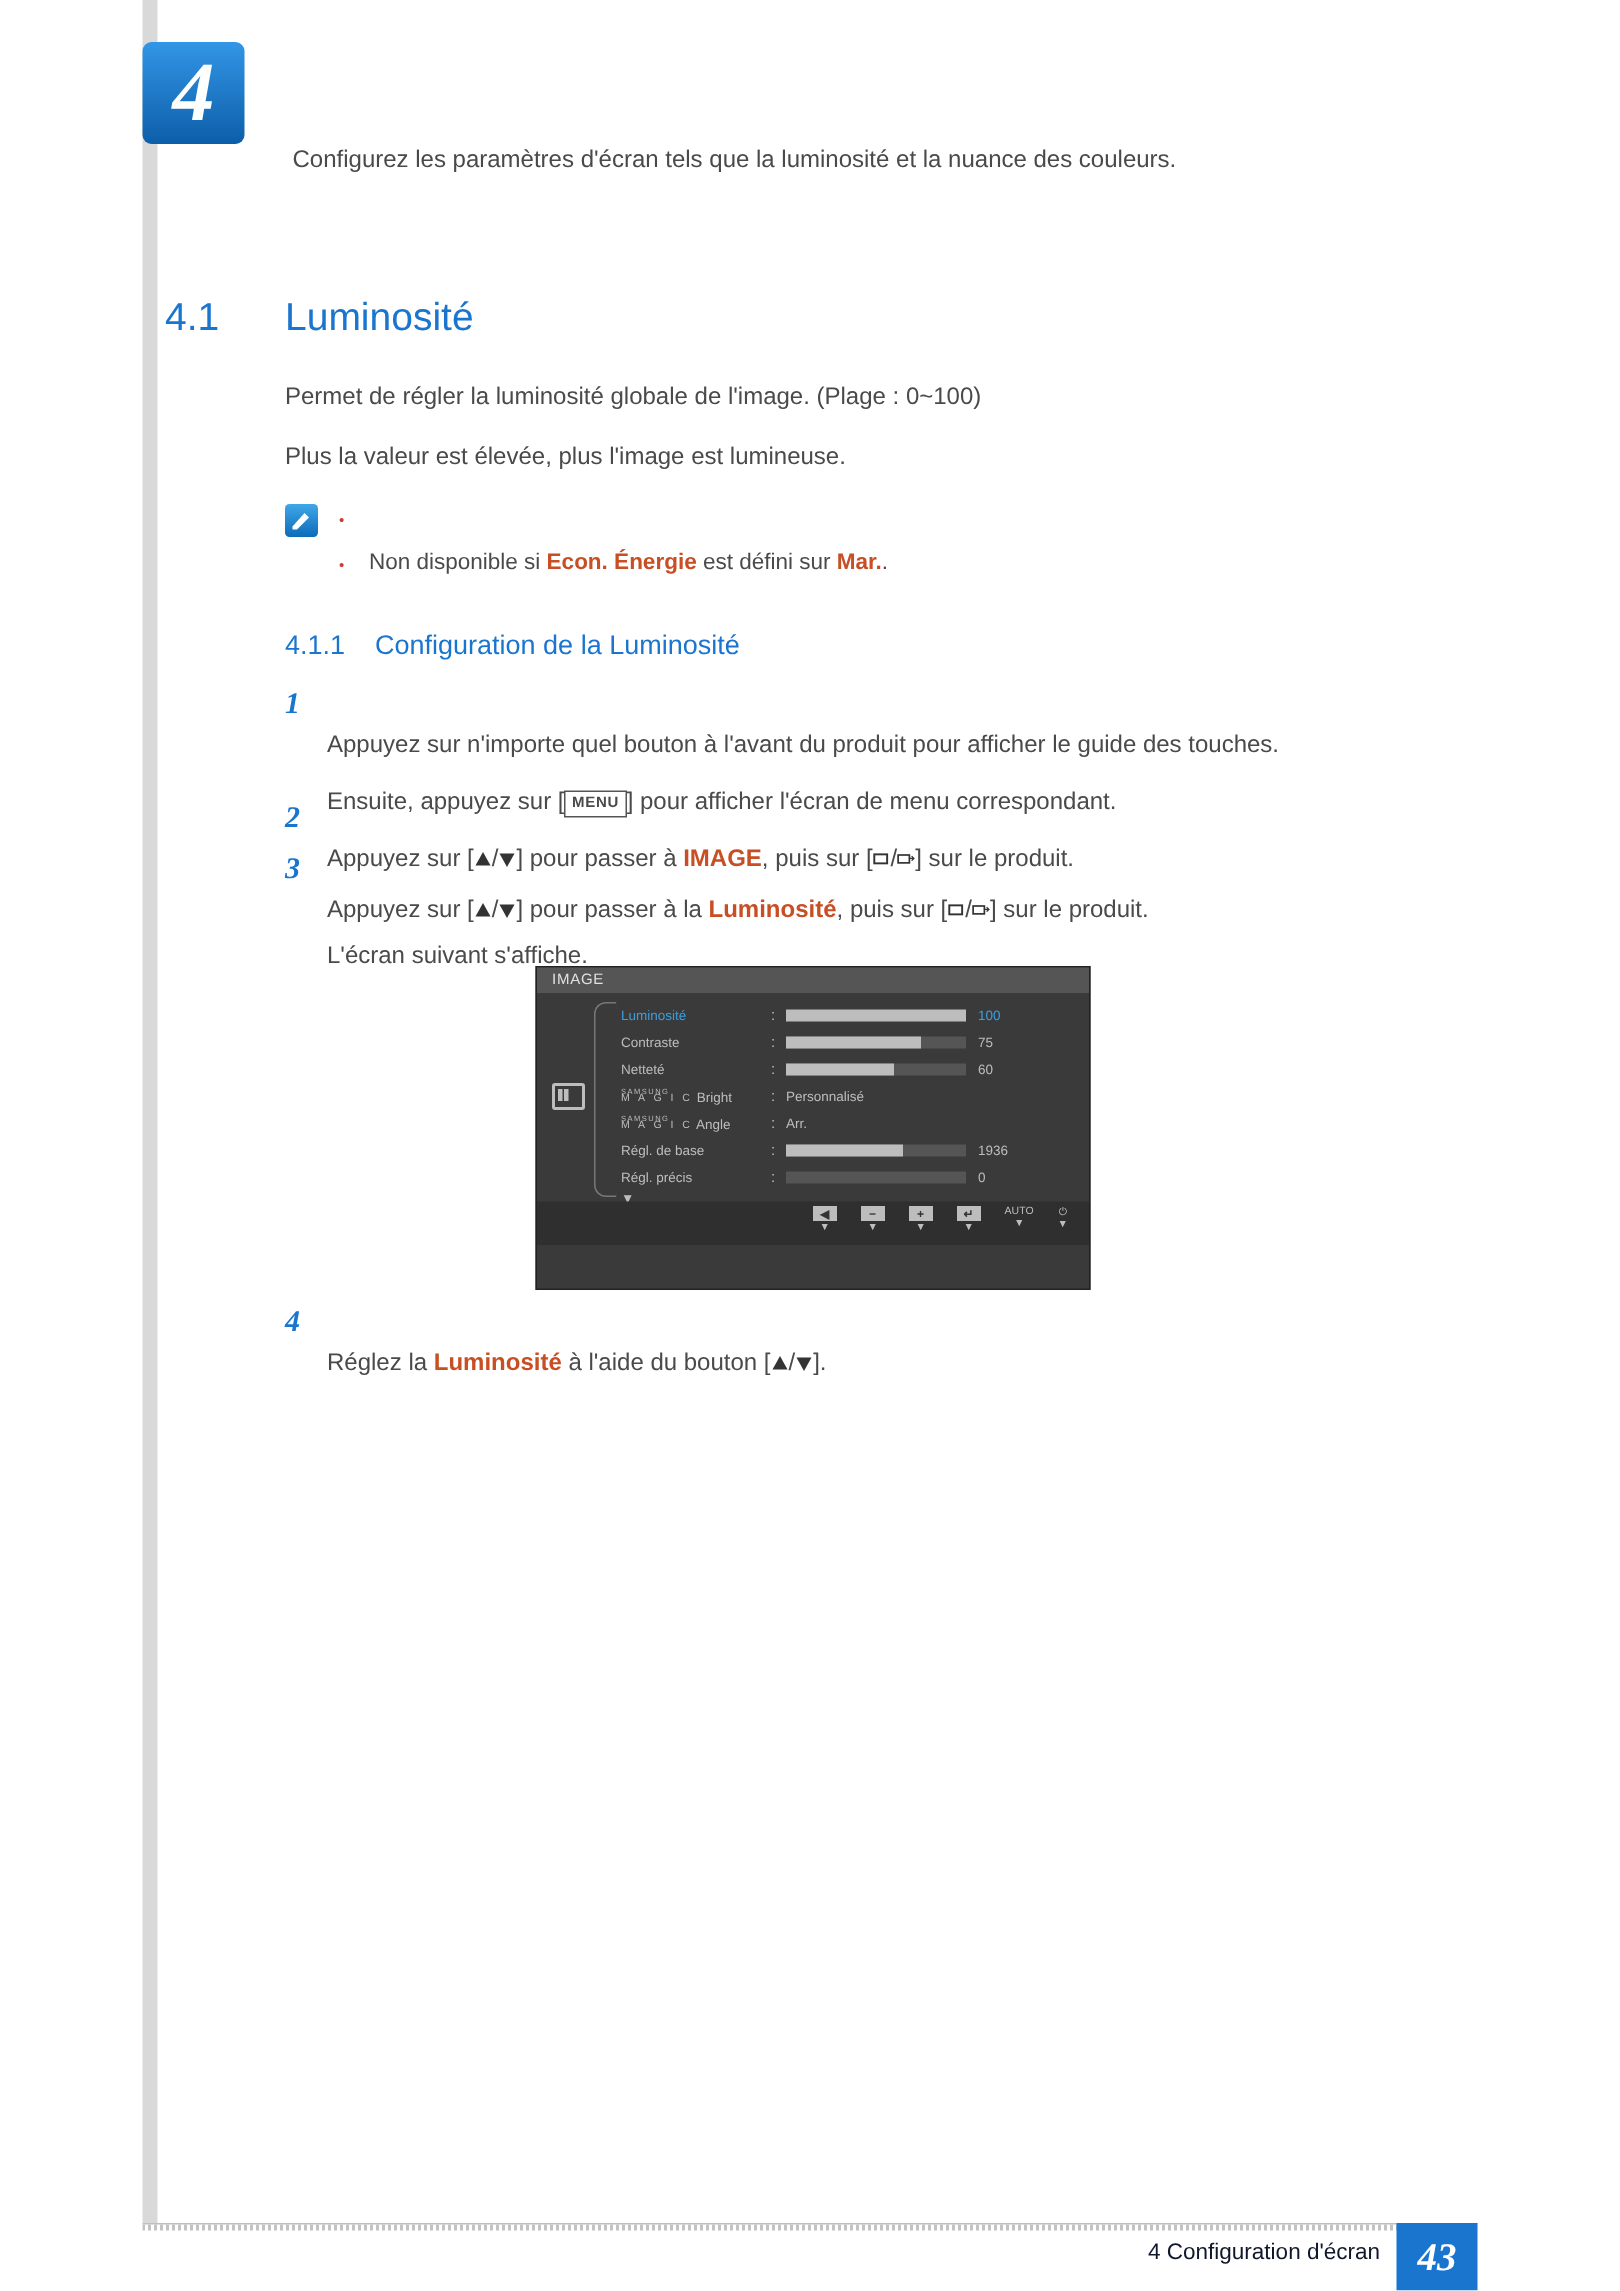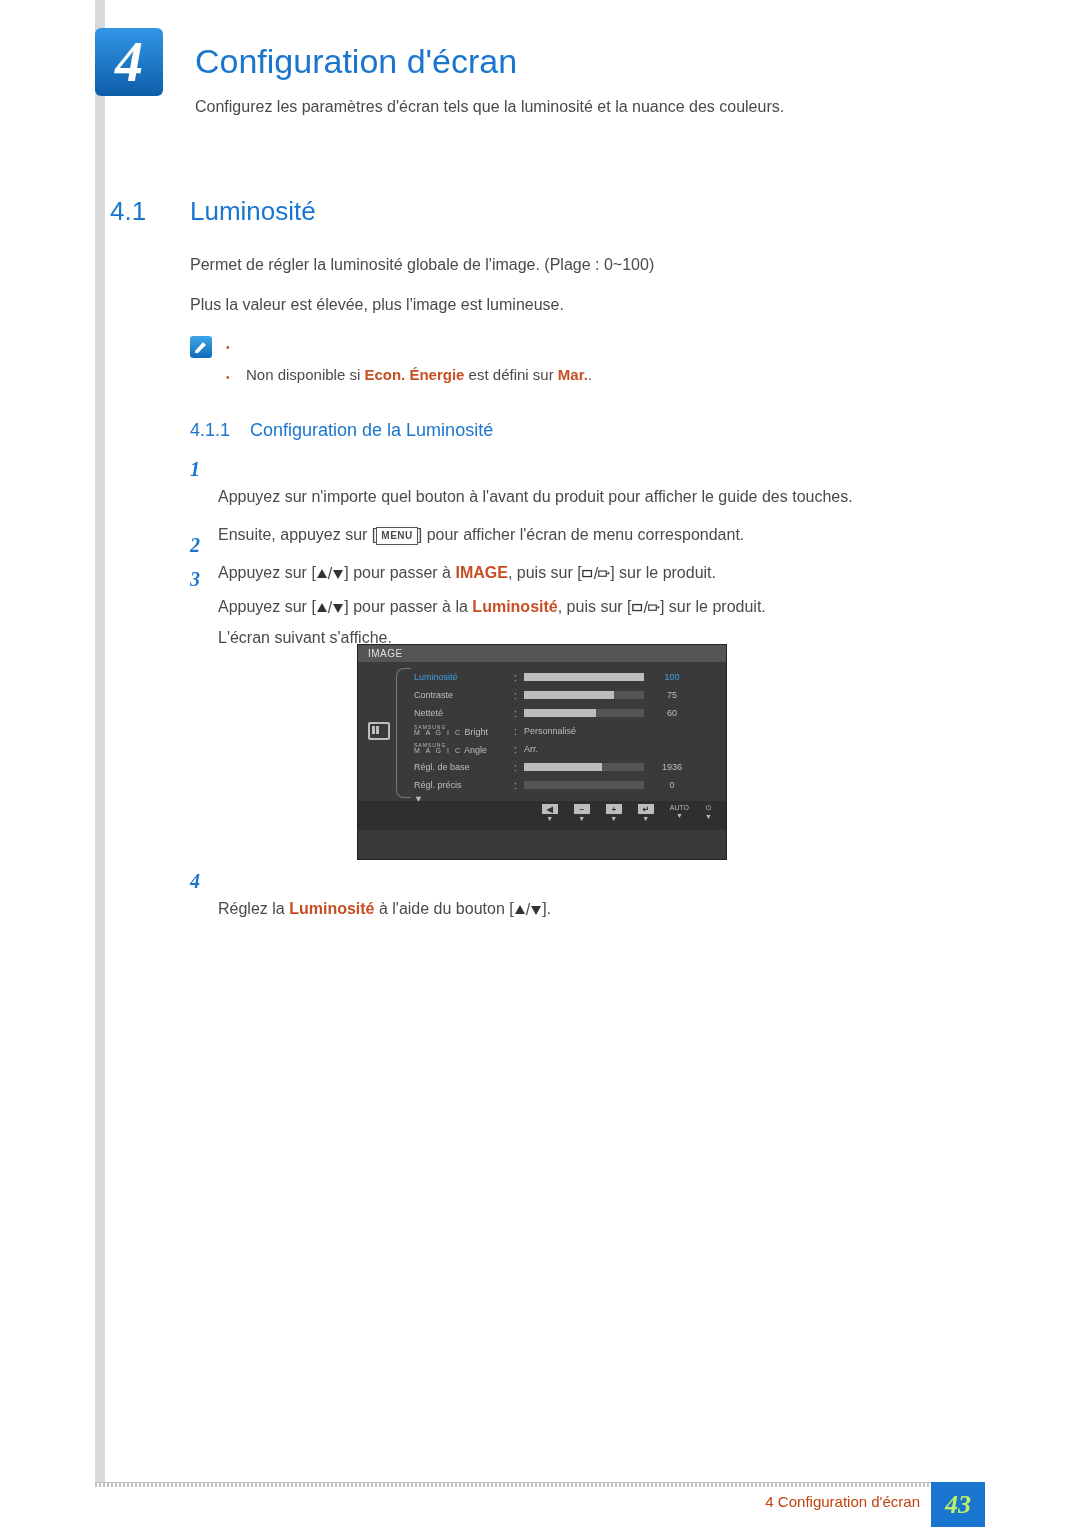--- a/index.html
+++ b/index.html
@@ -33,46 +33,45 @@
   .osd-body{position:relative;height:168px;}
   .osd-icon{position:absolute;left:10px;top:60px;width:18px;height:14px;border:2px solid #bdbdbd;border-radius:2px;}
   .osd-icon::before{content:"";position:absolute;left:2px;top:2px;width:3px;height:8px;background:#bdbdbd;}
   .osd-icon::after{content:"";position:absolute;left:6px;top:2px;width:3px;height:8px;background:#bdbdbd;}
   .osd-brace{position:absolute;left:38px;top:6px;width:14px;height:128px;border-left:1px solid #777;border-top:1px solid #777;border-bottom:1px solid #777;border-top-left-radius:8px;border-bottom-left-radius:8px;}
   .osd-row{position:absolute;left:56px;width:300px;height:18px;display:flex;align-items:center;}
   .osd-label{width:100px;font-size:9px;}
   .osd-colon{width:10px;}
   .osd-bar{width:120px;height:8px;background:#555;position:relative;}
   .osd-bar-fill{height:8px;background:#bdbdbd;}
-  .osd-val{width:40px;text-align:center;font-size:9px;padding-left:8px;}
+  .osd-val{width:40px;text-align:left;font-size:9px;padding-left:8px;}
   .osd-sel{color:#3a9fe0;}
   .osd-arrow{position:absolute;left:56px;color:#bdbdbd;font-size:9px;}
   .osd-footer{position:absolute;bottom:0;left:0;right:0;height:26px;background:#2f2f2f;display:flex;justify-content:flex-end;align-items:flex-start;padding:3px 14px 0 0;gap:16px;}
   .osd-fbtn{display:flex;flex-direction:column;align-items:center;gap:1px;}
   .osd-fbtn .box{width:16px;height:10px;background:#bdbdbd;display:flex;align-items:center;justify-content:center;color:#333;font-size:8px;font-weight:bold;}
   .osd-fbtn .txt{font-size:7px;color:#bdbdbd;}
   
   .footer-line{position:absolute;left:95px;top:1482px;width:890px;height:4px;background:repeating-linear-gradient(90deg,#c3c3c3 0 2px,transparent 2px 4px);border-top:1px solid #bfbfbf;}
-  .footer-text{position:absolute;right:160px;top:1493px;font-size:15px;color:#c2410c;}
+  .footer-text{position:absolute;right:160px;top:1493px;font-size:15px;color:#0f172a;}
   .footer-badge{position:absolute;right:95px;top:1482px;width:54px;height:45px;background:#1a75cf;display:flex;align-items:center;justify-content:center;}
-  .footer-badge span{color:#bef264;font-style:italic;font-weight:bold;font-size:26px;font-family:"Times New Roman",serif;}
+  .footer-badge span{color:#ffffff;font-style:italic;font-weight:bold;font-size:26px;font-family:"Times New Roman",serif;}
   .osd-magic{display:inline-block;line-height:0.9;}
   .osd-magic .s1{display:block;font-size:5px;letter-spacing:1px;}
   .osd-magic .s2{display:block;font-size:7px;letter-spacing:2px;}
 </style>
 </head>
 <body>
 
 <div class="page">
   <div class="side-bar"></div>
 
   <div class="chapter-badge">
     <span>4</span>
   </div>
-  <div class="chapter-title">Configuration d'écran</div>
   <div class="chapter-intro">Configurez les paramètres d'écran tels que la luminosité et la nuance des couleurs.</div>
 
   <div class="sec-num" style="top:196px">4.1</div>
   <div class="sec-title" style="top:196px">Luminosité</div>
 
   <div class="body" style="top:254px">Permet de régler la luminosité globale de l'image. (Plage : 0~100)</div>
   <div class="body" style="top:294px">Plus la valeur est élevée, plus l'image est lumineuse.</div>
 
   <div class="note-icon">
     <svg viewBox="0 0 16 16">

